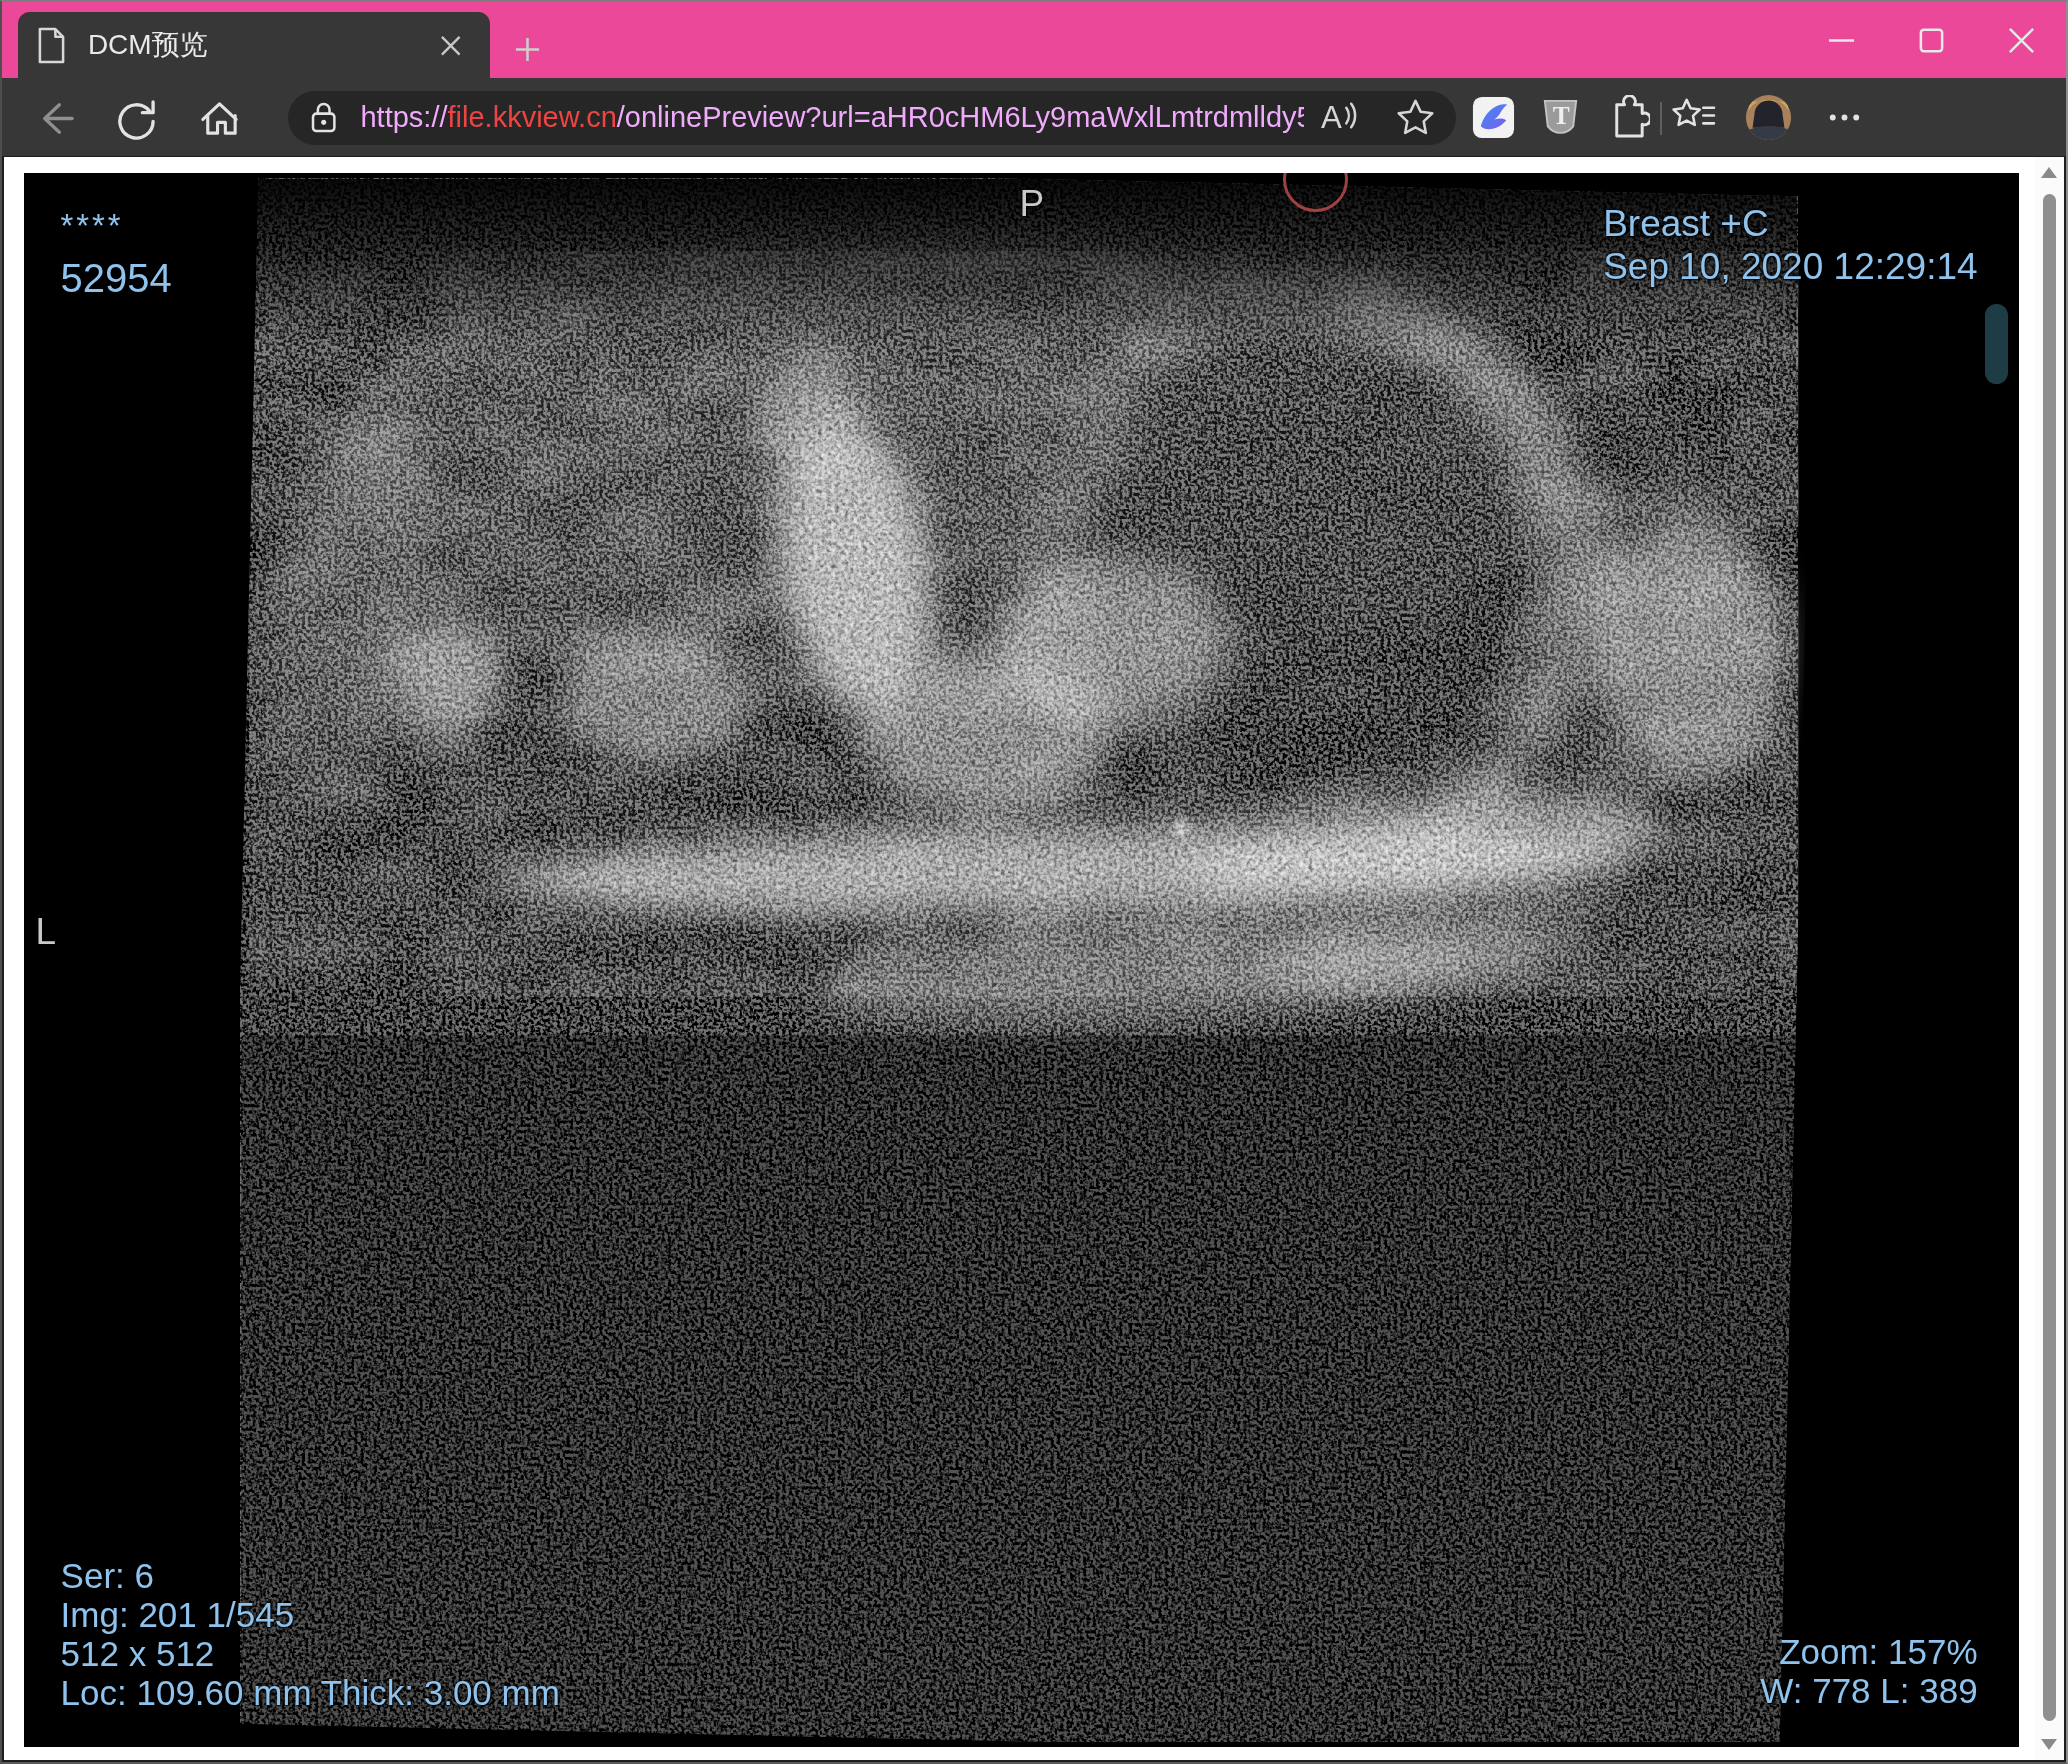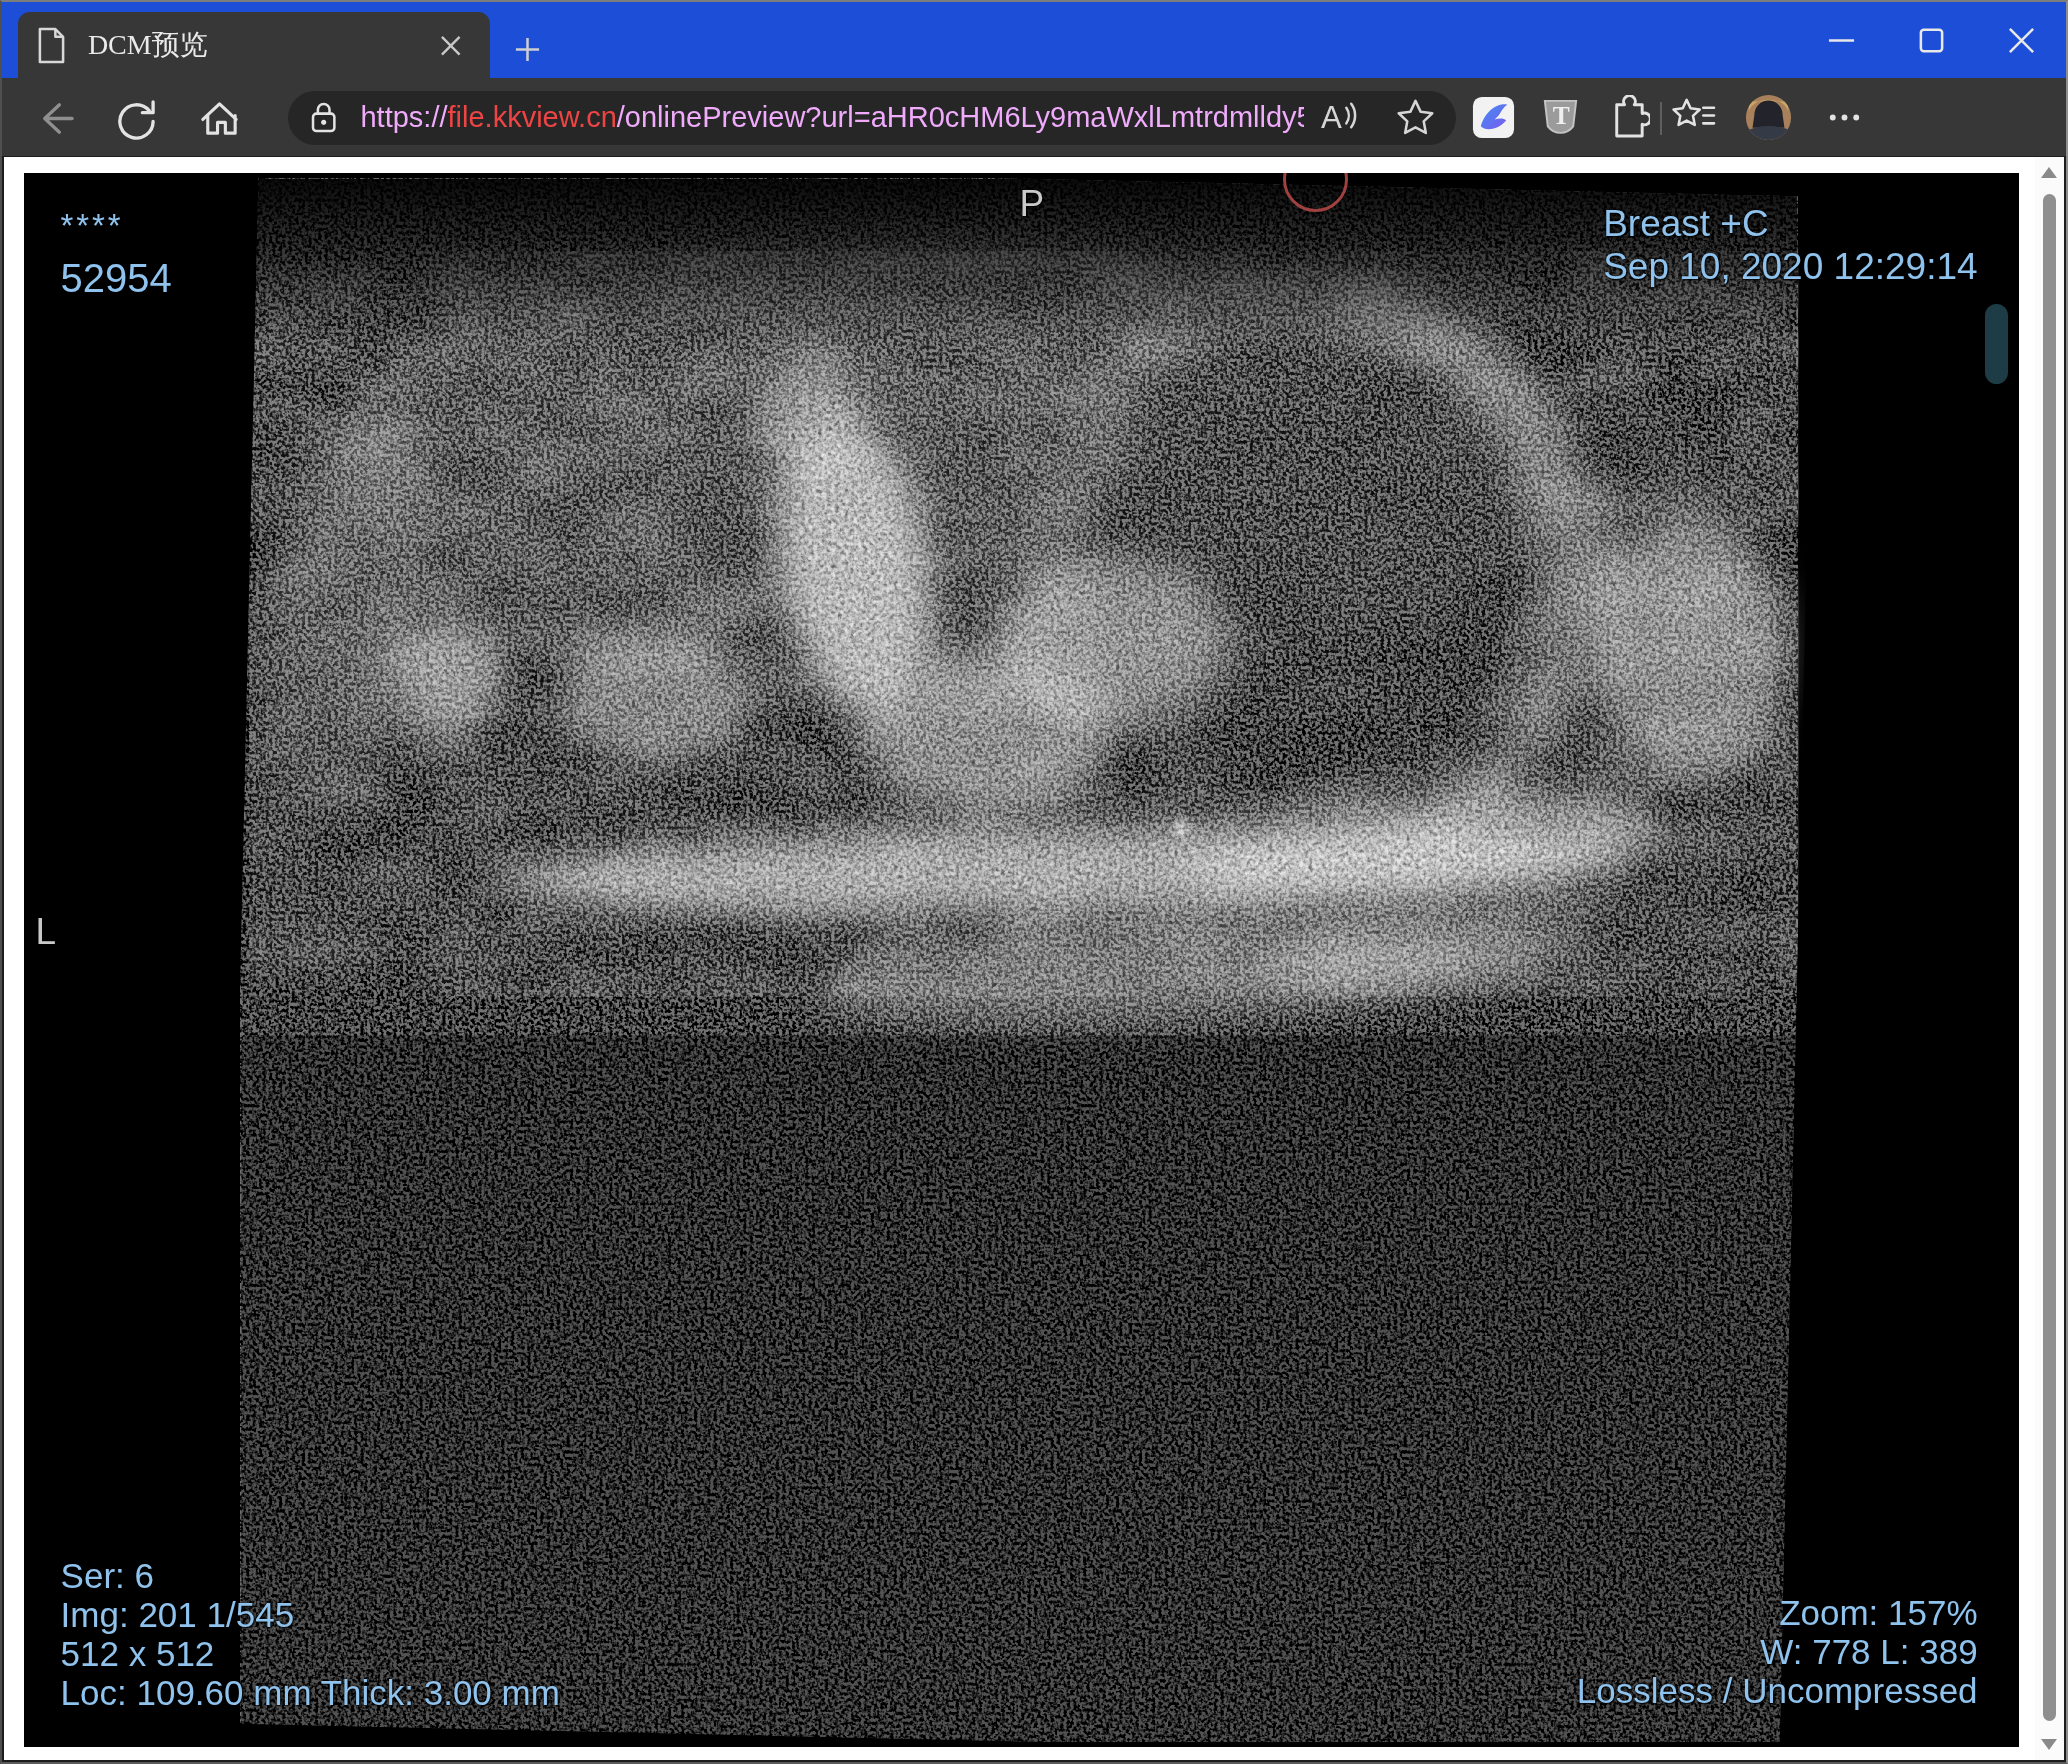--- a/index.html
+++ b/index.html
@@ -1,21 +1,21 @@
 <!DOCTYPE html>
 <html><head>
 <meta charset="utf-8">
 <style>
   * { margin:0; padding:0; box-sizing:border-box; }
   html,body { width:2068px; height:1764px; background:#000; font-family:"Liberation Sans", sans-serif; }
   .frame { position:absolute; inset:0; border-top:2.9px solid #7d7d7d; border-left:2px solid #4f4f4f;
            border-right:2px solid #8e8e8e; border-bottom:2px solid #5a5a5a; background:#1d1d1d; overflow:hidden; }
 
   
-  .titlebar { position:absolute; top:0; left:0; right:0; height:76px; background:#1d4ed8;font-family:Liberation Serif, serif; }
+  .titlebar { position:absolute; top:0; left:0; right:0; height:76px; background:#ec4899; }
   .tab { position:absolute; left:15.7px; top:9.8px; width:472px; height:67px; background:#373737;
          border-radius:11.8px 11.8px 0 0; display:flex; align-items:center; padding:0 19.6px; }
   .tab-title { color:#eaeaea; font-size:28px; margin-left:21.6px; white-space:nowrap; overflow:hidden; }
   .icon-btn { display:flex; align-items:center; justify-content:center; cursor:pointer; }
   .tab-close { margin-left:auto; width:39px; height:39px; border-radius:5.9px; }
   .newtab { position:absolute; left:504px; top:25.5px; width:43px; height:43px; border-radius:7.8px; }
   .win-controls { position:absolute; right:0; top:0; height:76px; display:flex; }
   .win-btn { width:90px; height:76px; display:flex; align-items:center; justify-content:center; }
 
   .toolbar { position:absolute; top:76px; left:0; right:0; height:78px; background:#373737; }
@@ -265,21 +265,20 @@
       <div class="ov marker ov-l">L</div>
       <div class="ov ov-bottom-left">
         <div>Ser: 6</div>
         <div>Img: 201 1/545</div>
         <div>512 x 512</div>
         <div>Loc: 109.60 mm Thick: 3.00 mm</div>
       </div>
       <div class="ov ov-bottom-right">
         <div>Zoom: 157%</div>
         <div>W: 778 L: 389</div>
-        <div>Lossless / Uncompressed</div>
       </div>
 
       <div class="annot-circle"></div>
       <div class="viewer-pill"></div>
     </div>
 
     <div class="sb">
       <span class="tri-up"></span>
       <div class="sb-thumb"></div>
       <span class="tri-down"></span>

